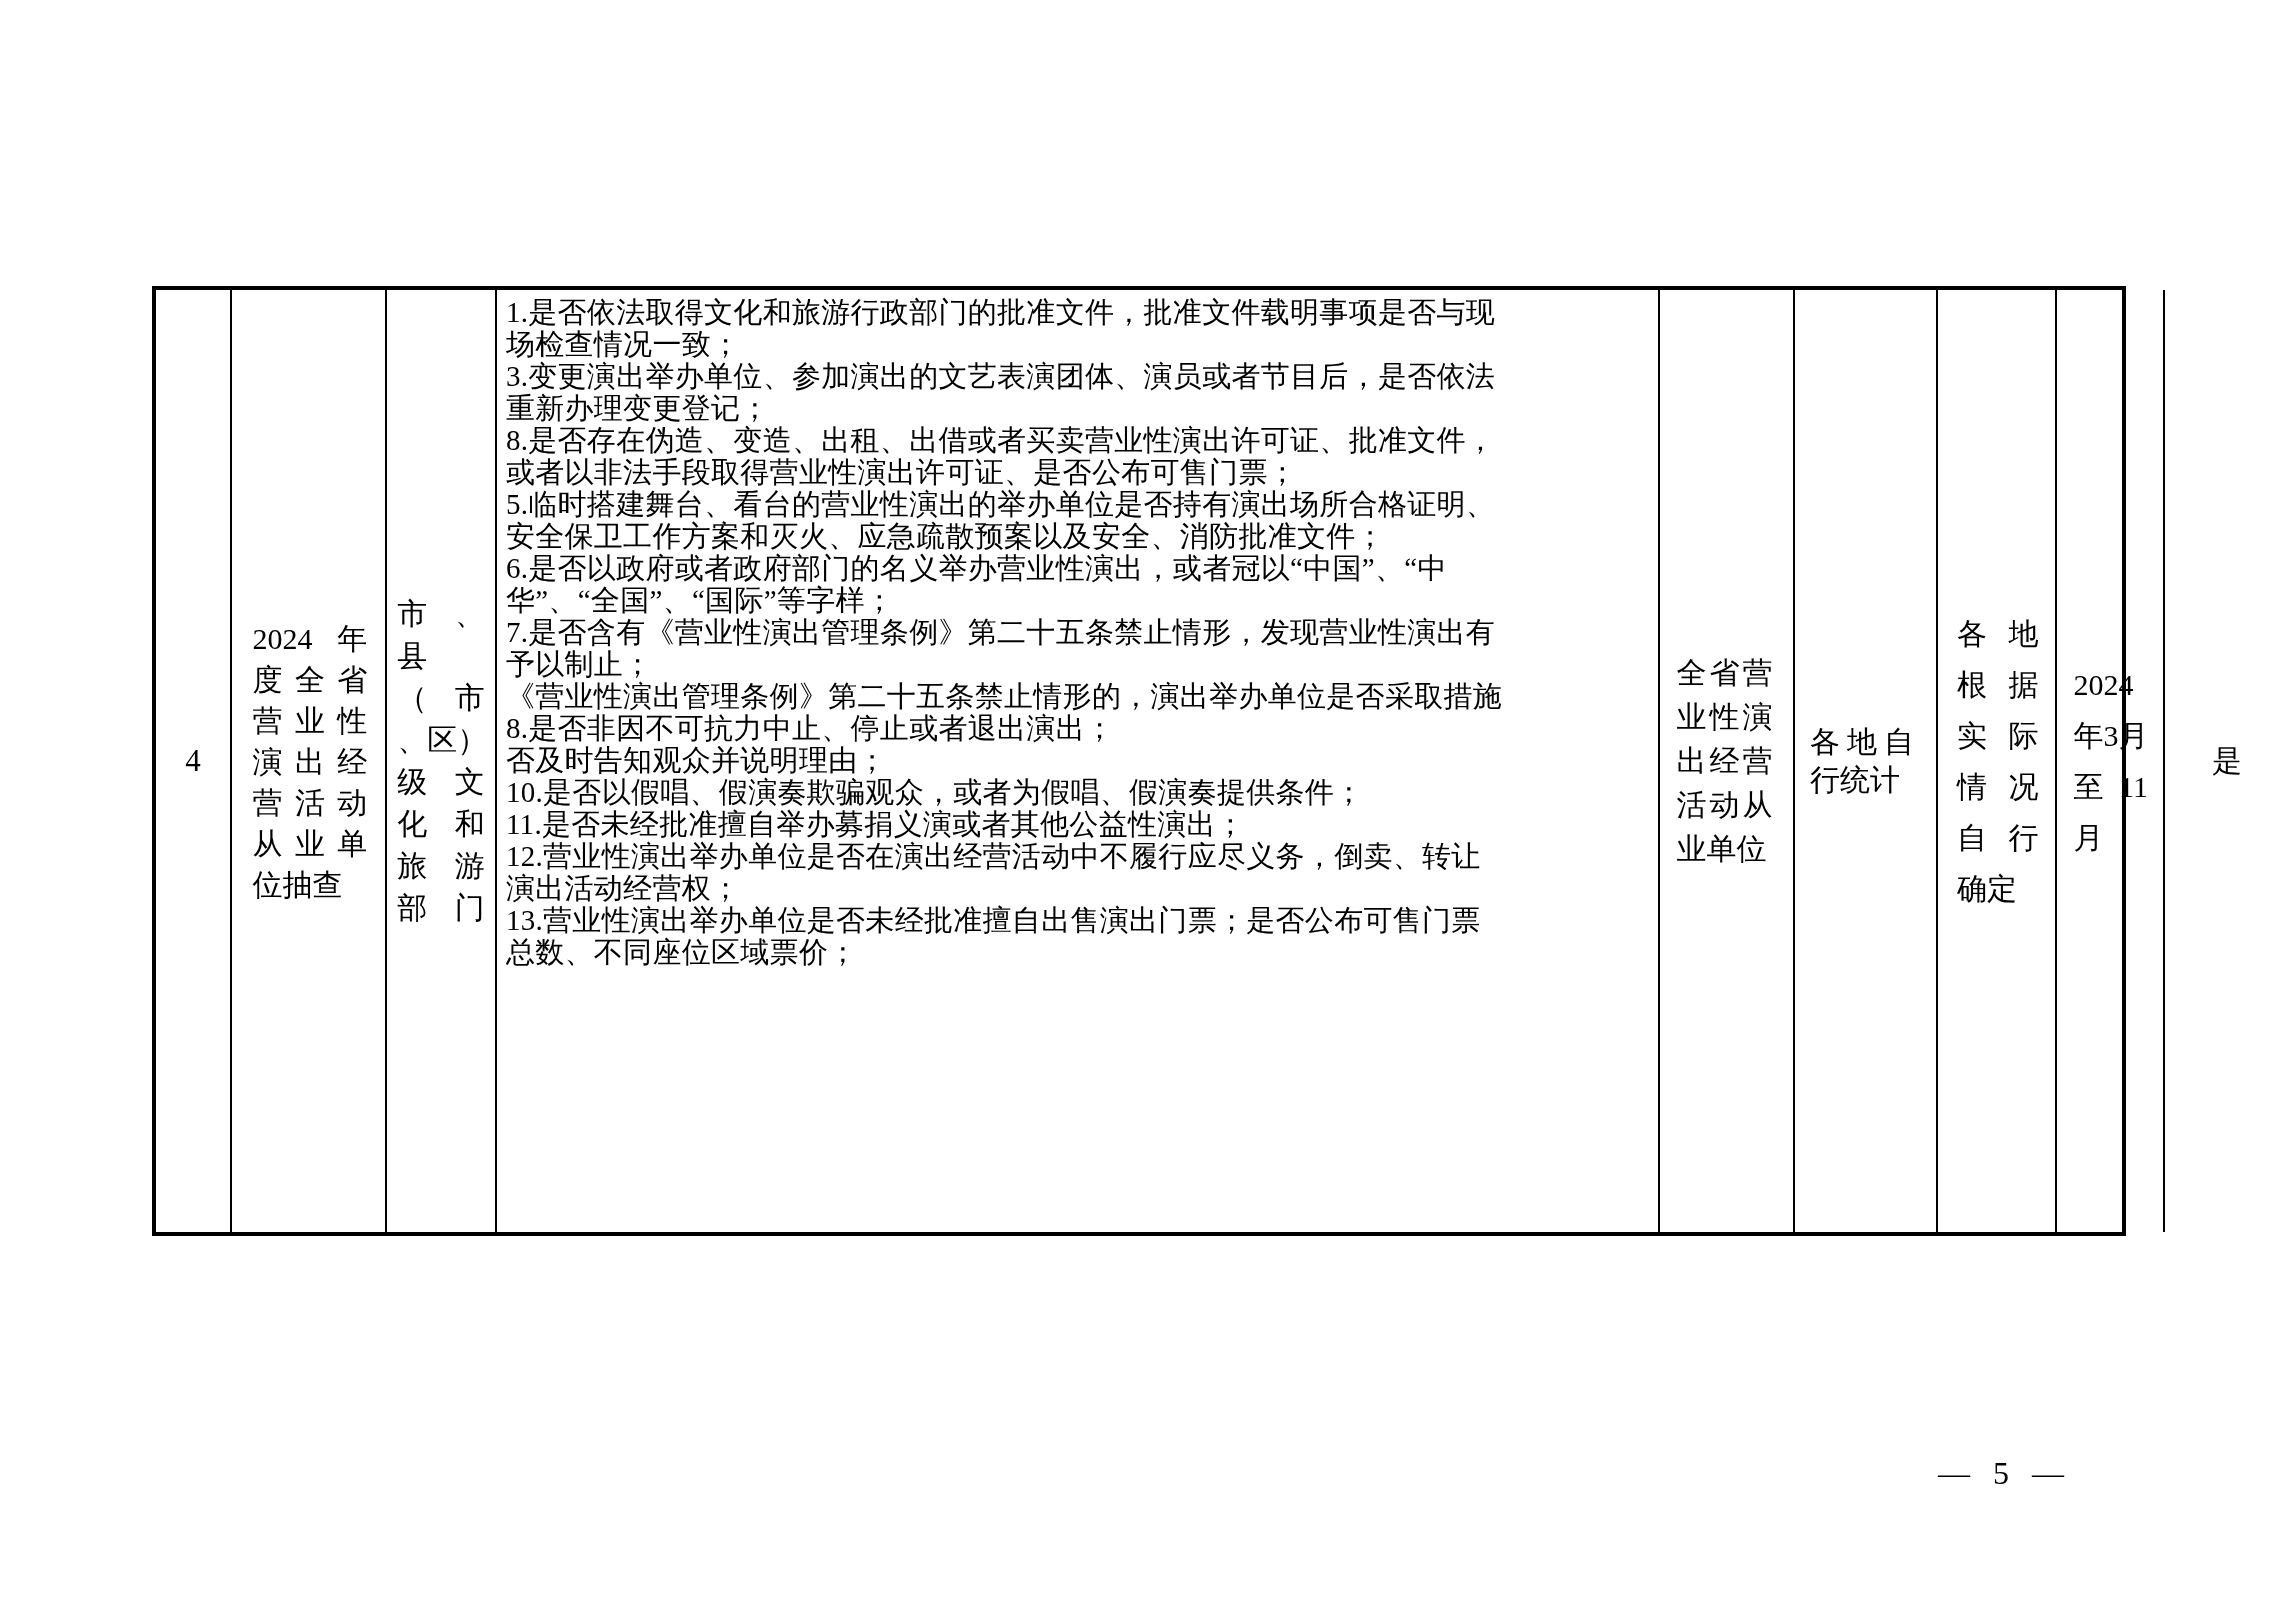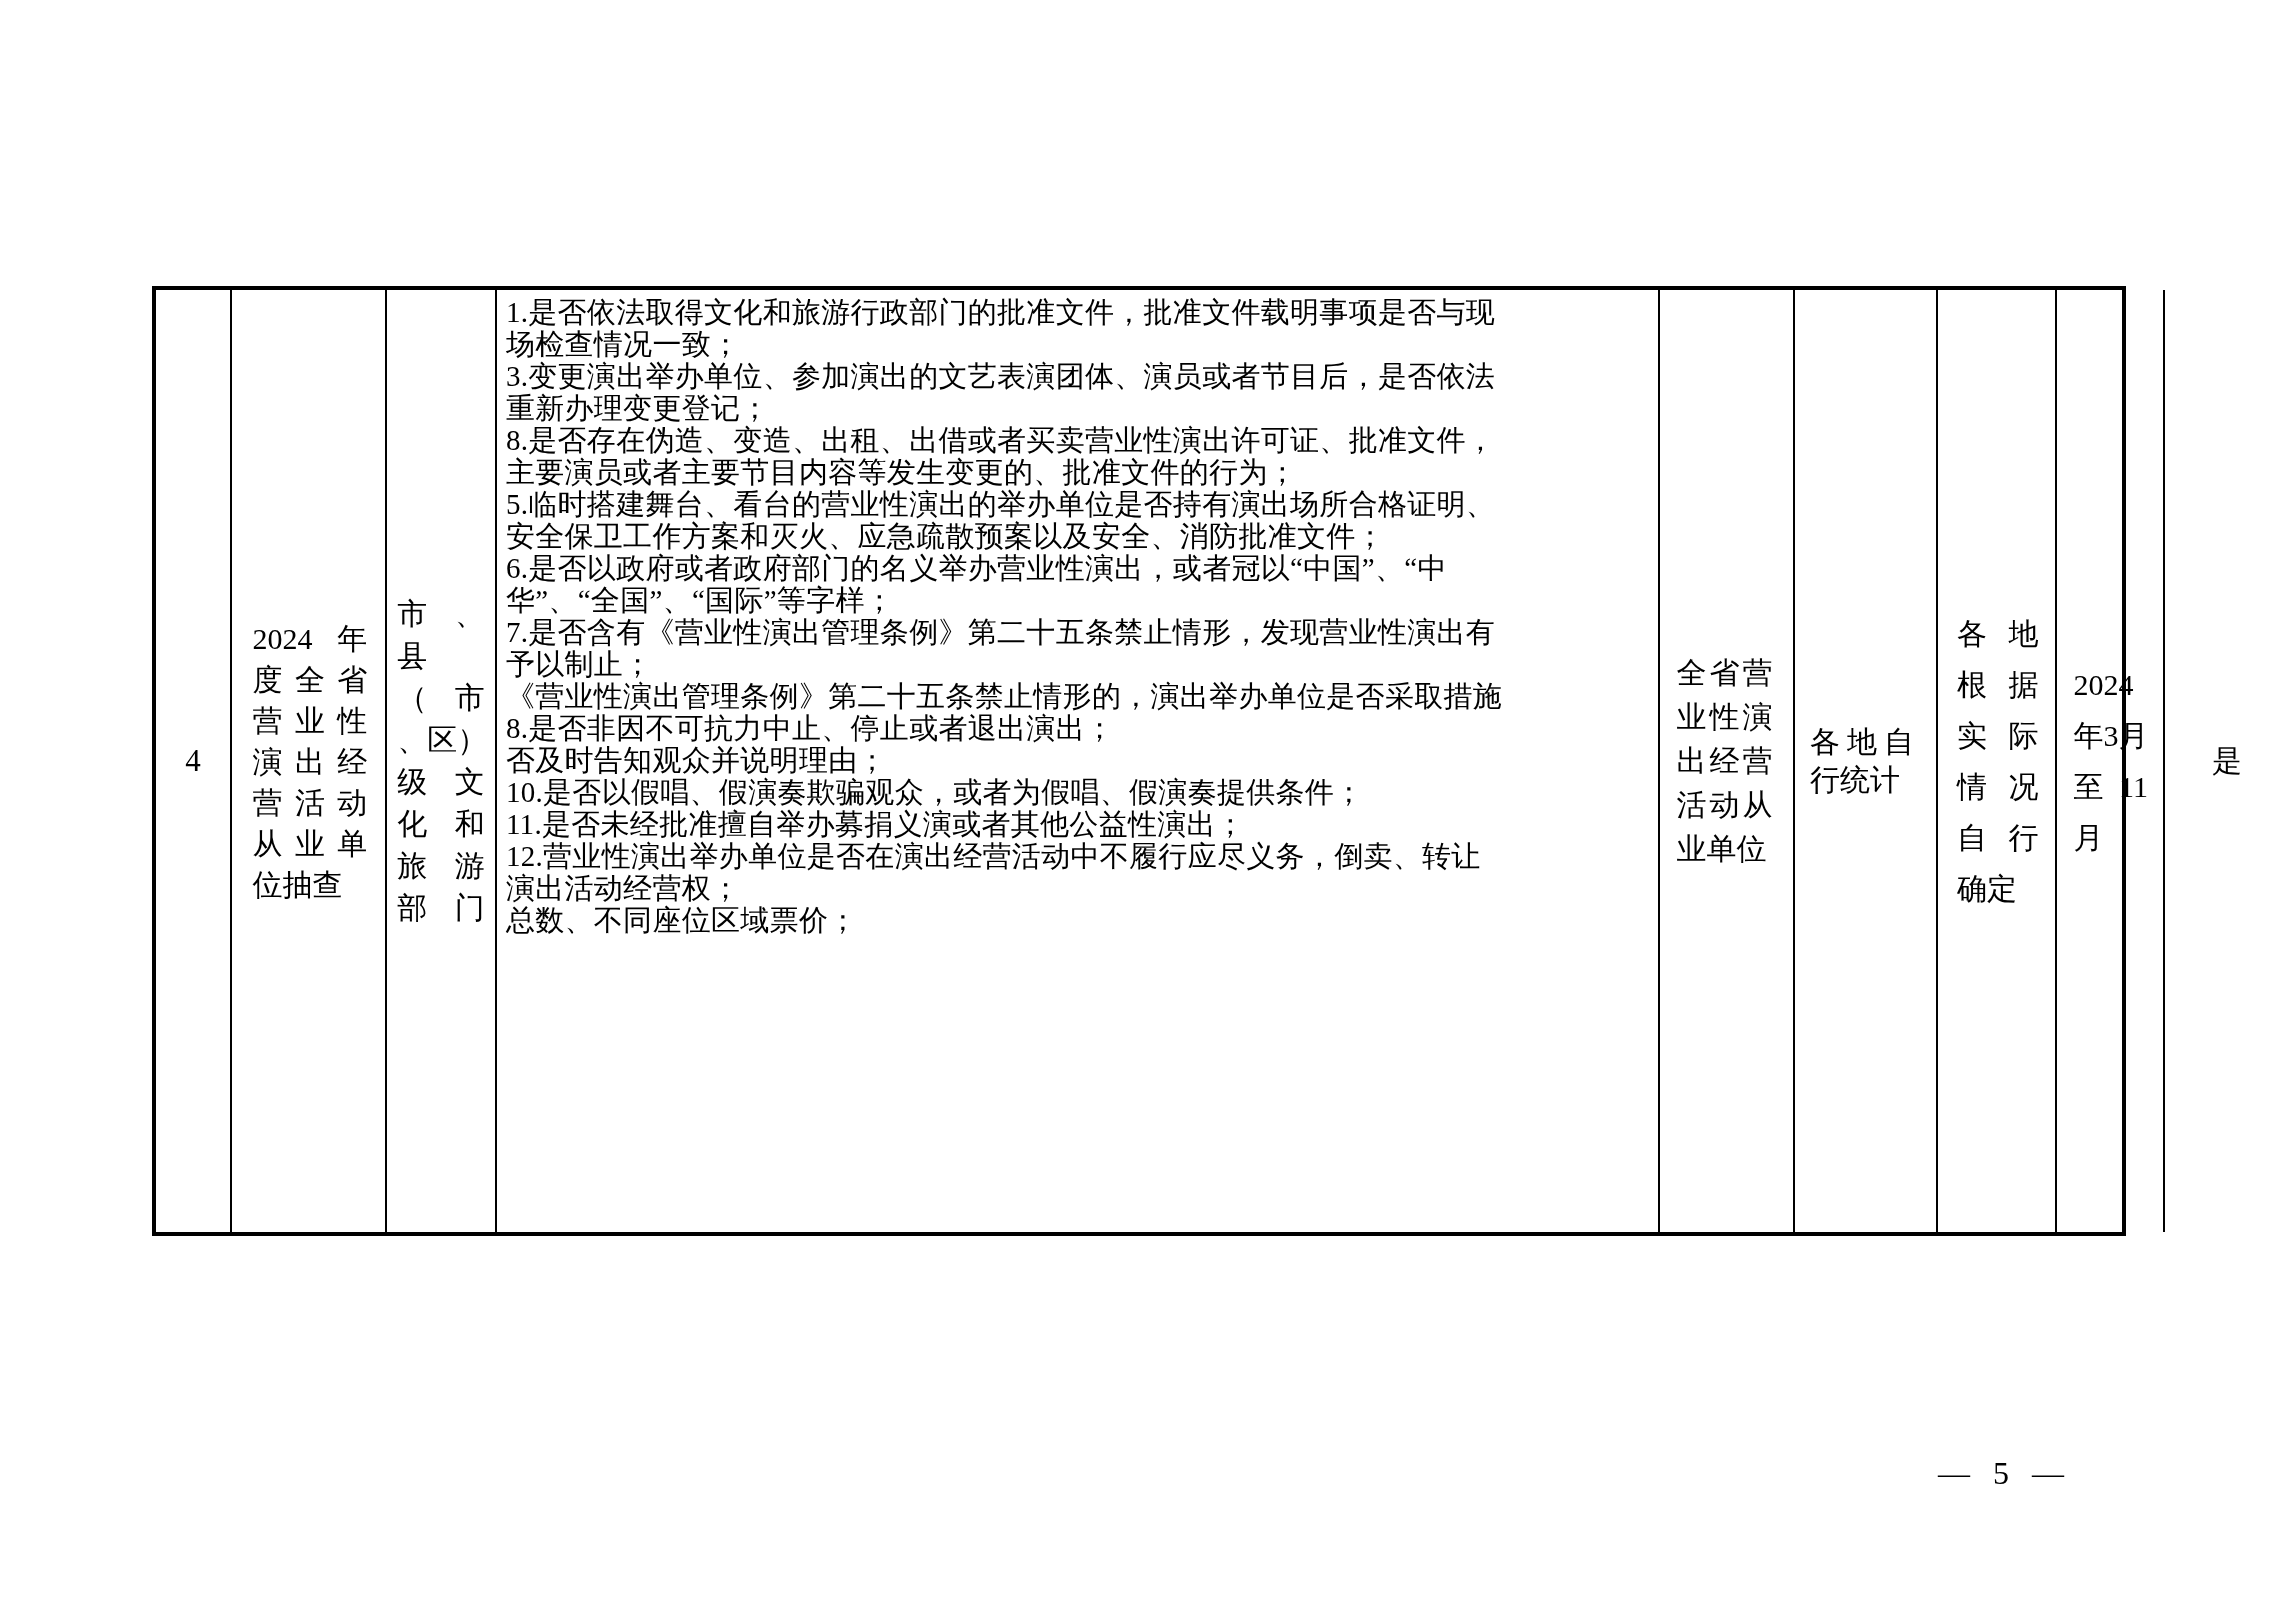--- a/index.html
+++ b/index.html
@@ -119,34 +119,35 @@
           <span>门</span>
         </div>
       </div>
 
     <div class="col c-items">
         <div class="tline">1.是否依法取得文化和旅游行政部门的批准文件，批准文件载明事项是否与现</div>
         <div class="tline">场检查情况一致；</div>
         <div class="tline">3.变更演出举办单位、参加演出的文艺表演团体、演员或者节目后，是否依法</div>
         <div class="tline">重新办理变更登记；</div>
         <div class="tline">8.是否存在伪造、变造、出租、出借或者买卖营业性演出许可证、批准文件，</div>
-        <div class="tline">主要演员或者主要节目内容等发生变更的、批准文件的行为；</div>
+        <div class="tline">或者以非法手段取得营业性演出许可证、是否公布可售门票；</div>
         <div class="tline">5.临时搭建舞台、看台的营业性演出的举办单位是否持有演出场所合格证明、</div>
         <div class="tline">安全保卫工作方案和灭火、应急疏散预案以及安全、消防批准文件；</div>
         <div class="tline">6.是否以政府或者政府部门的名义举办营业性演出，或者冠以“中国”、“中</div>
         <div class="tline">华”、“全国”、“国际”等字样；</div>
         <div class="tline">7.是否含有《营业性演出管理条例》第二十五条禁止情形，发现营业性演出有</div>
         <div class="tline">予以制止；</div>
         <div class="tline">《营业性演出管理条例》第二十五条禁止情形的，演出举办单位是否采取措施</div>
         <div class="tline">8.是否非因不可抗力中止、停止或者退出演出；</div>
         <div class="tline">否及时告知观众并说明理由；</div>
         <div class="tline">10.是否以假唱、假演奏欺骗观众，或者为假唱、假演奏提供条件；</div>
         <div class="tline">11.是否未经批准擅自举办募捐义演或者其他公益性演出；</div>
         <div class="tline">12.营业性演出举办单位是否在演出经营活动中不履行应尽义务，倒卖、转让</div>
         <div class="tline">演出活动经营权；</div>
+        <div class="tline">13.营业性演出举办单位是否未经批准擅自出售演出门票；是否公布可售门票</div>
         <div class="tline">总数、不同座位区域票价；</div>
       </div>
 
     <div class="col c-object">
         <div class="jline">
           <span>全</span>
           <span>省</span>
           <span>营</span>
         </div>
         <div class="jline">

